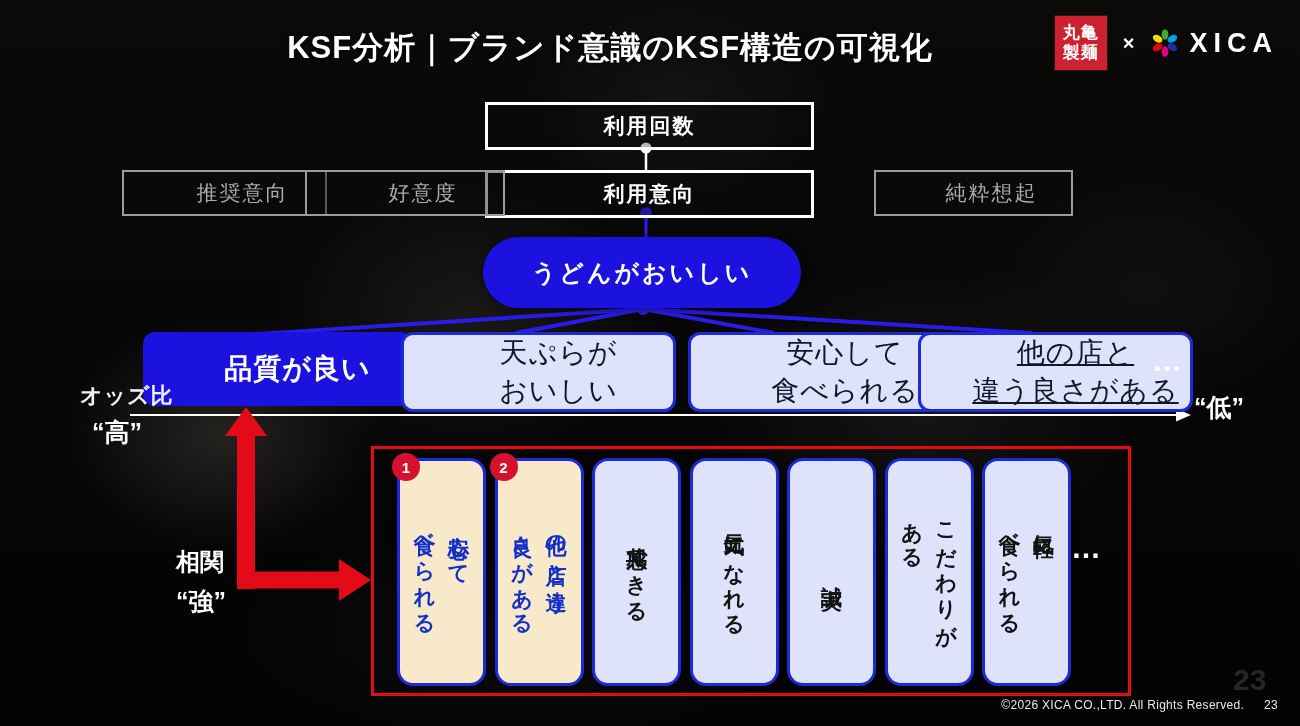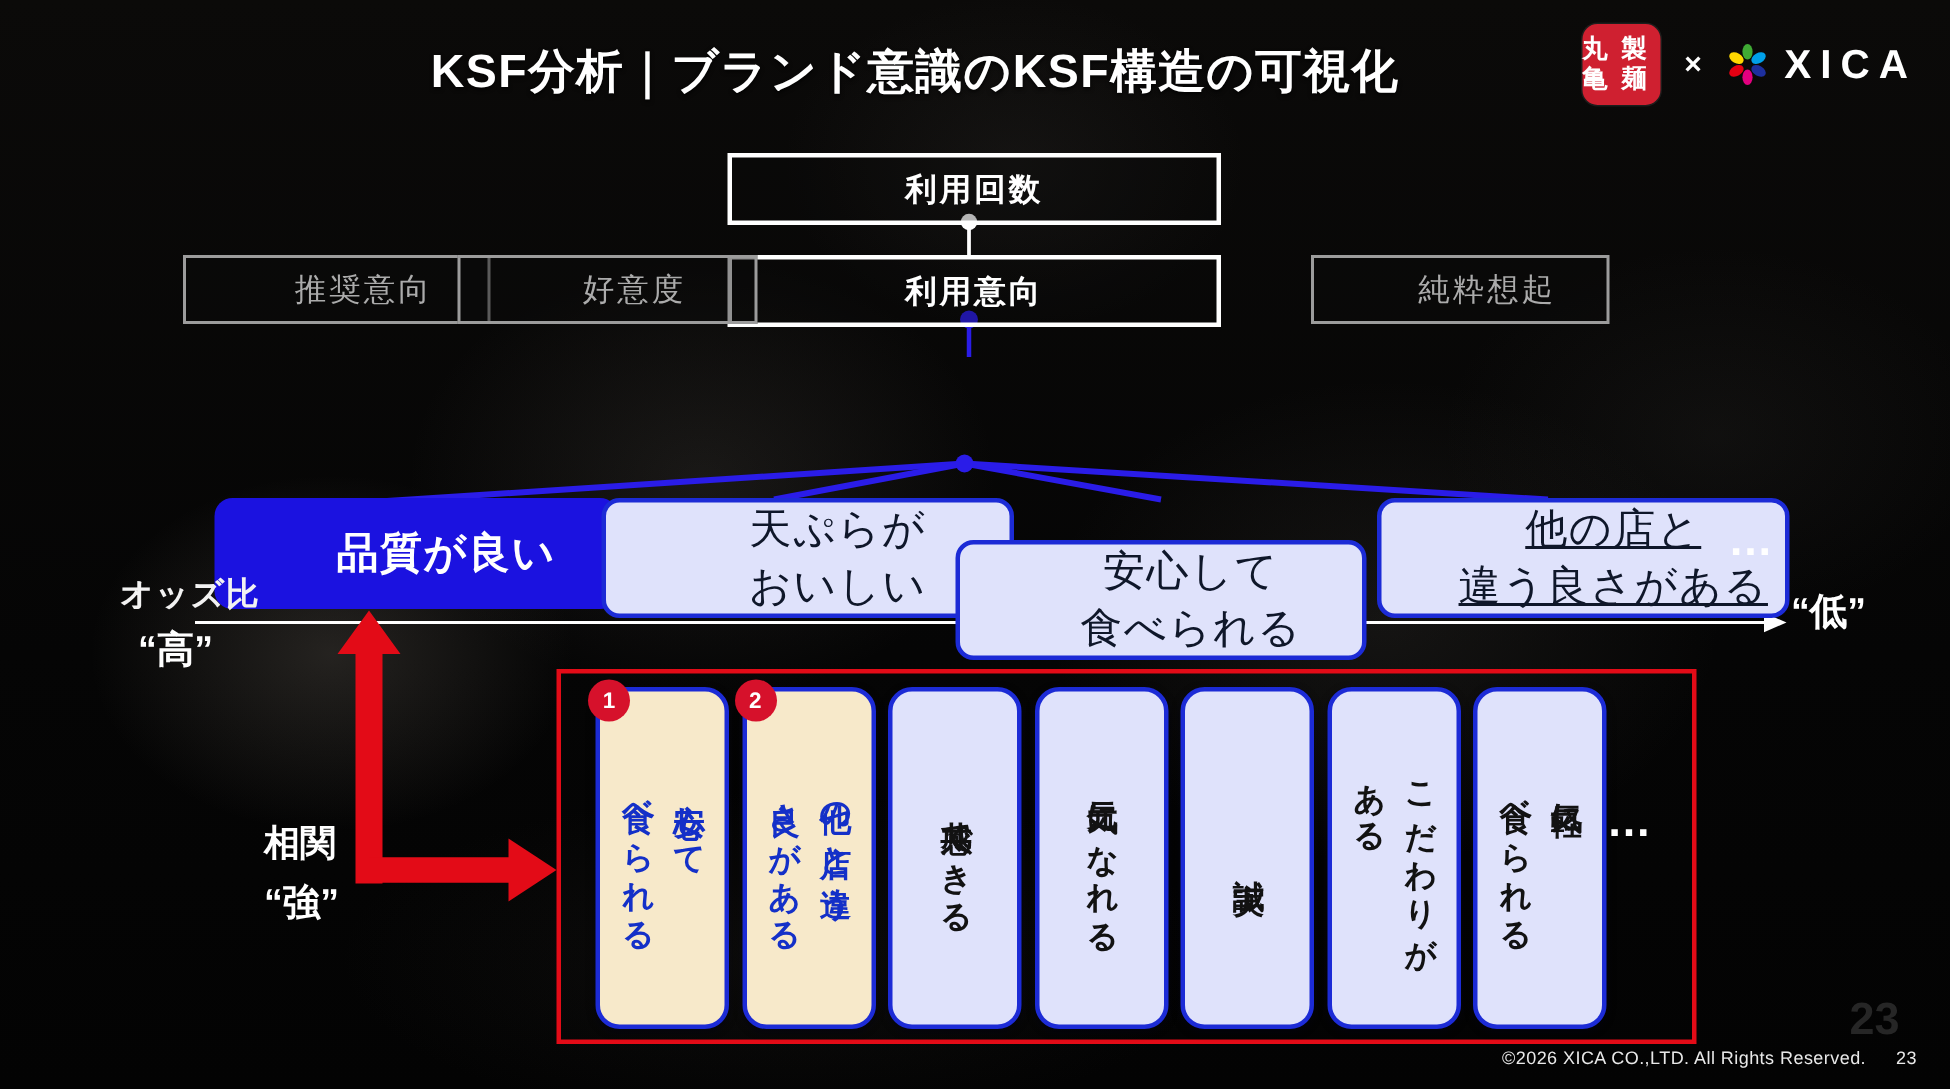--- a/index.html
+++ b/index.html
@@ -15,42 +15,42 @@
       radial-gradient(260px 180px at 88% 40%, rgba(92,90,86,0.11), transparent 70%),
       radial-gradient(420px 160px at 40% 88%, rgba(70,66,60,0.14), transparent 70%),
       linear-gradient(#0b0a09,#050505 60%,#030303);
   }
   .abs{position:absolute;}
   .preline{white-space:pre-line;}
 
   
   .title{top:27px;left:0;width:1220px;text-align:center;font-size:31px;font-weight:600;letter-spacing:1px;text-shadow:0 1px 3px rgba(0,0,0,.8);}
   .logos{top:16px;right:22px;display:flex;align-items:center;gap:16px;}
-  .marugame{width:52px;height:54px;border-radius:10px;background:#cf2030;display:flex;align-items:center;justify-content:center;font-weight:700;font-size:17px;line-height:1.2;letter-spacing:1px;box-shadow:0 0 0 1px rgba(255,255,255,.08);}
+  .marugame{width:52px;height:54px;border-radius:0;background:#cf2030;display:flex;flex-direction:column;align-items:center;justify-content:center;font-weight:700;font-size:17px;line-height:1.2;letter-spacing:1px;box-shadow:0 0 0 1px rgba(255,255,255,.08);}
   .collab-x{font-size:20px;font-weight:600;color:#fff;}
   .xica{display:flex;align-items:center;gap:9px;}
   .xica-word{font-size:27px;font-weight:700;letter-spacing:6px;color:#fff;}
 
   
   .wbox{border:3px solid #fff;background:rgba(10,10,10,.30);display:flex;align-items:center;justify-content:center;font-size:21px;font-weight:700;letter-spacing:2px;}
   .usage-count{left:485px;top:102px;width:323px;height:42px;}
   .usage-intent{left:485px;top:170px;width:323px;height:42px;}
   .dimbox{border:2px solid #9c9c9c;background:rgba(12,12,12,.45);color:#ababab;display:flex;align-items:center;justify-content:center;font-size:21px;font-weight:400;letter-spacing:2px;padding-left:36px;}
   .dim0{left:122px;top:170px;width:165px;height:42px;}
   .dim1{left:305px;top:170px;width:160px;height:42px;}
   .dim2{left:826px;top:170px;width:159px;height:42px;margin-left:48px;}
   .root-pill{left:483px;top:237px;width:318px;height:71px;border-radius:36px;background:#1b12e0;display:flex;align-items:center;justify-content:center;font-size:24px;font-weight:700;letter-spacing:3px;box-shadow:0 2px 8px rgba(0,0,30,.5);}
 
   
   .factor{top:332px;height:74px;border-radius:12px;display:flex;align-items:center;justify-content:center;text-align:center;font-size:28px;line-height:1.35;letter-spacing:1px;padding-left:40px;}
   .factor.hot{background:#1b12e0;color:#fff;font-weight:700;}
   .factor.cool{background:#dfe2fb;color:#0f172a;border:3px solid #1c2bd6;font-weight:500;}
   .f0{left:143px;width:229px;}
   .f1{left:401px;width:229px;}
-  .f2{left:637px;width:228px;margin-top:28px;}
+  .f2{left:688px;width:228px;}
   .f3{left:918px;width:229px;text-decoration:underline;}
   .factor-more{left:1152px;top:344px;font-size:30px;font-weight:700;letter-spacing:2px;color:#fff;}
 
   
   .axis-name{left:80px;top:381px;font-size:22px;font-weight:600;color:#f2f2f2;letter-spacing:1px;}
   .axis-high{left:92px;top:416px;font-size:25px;font-weight:700;}
   .axis-low{left:1194px;top:391px;font-size:25px;font-weight:700;}
   .corr-label{left:176px;top:546px;font-size:24px;font-weight:600;}
   .corr-strong{left:176px;top:585px;font-size:25px;font-weight:700;}
 
@@ -114,20 +114,21 @@
       </svg>
       <span class="xica-word">XICA</span>
     </div>
   </div>
 
   <div class="abs wbox usage-intent">利用意向</div>
   <div class="abs wbox usage-count">利用回数</div>
   <div class="abs dimbox dim0">推奨意向</div>
   <div class="abs dimbox dim1">好意度</div>
   <div class="abs dimbox dim2">純粋想起</div>
+  <div class="abs root-pill">うどんがおいしい</div>
 
   <div class="abs factor hot f0 preline">品質が良い</div>
   <div class="abs factor cool f1 preline">天ぷらが
 おいしい</div>
   <div class="abs factor cool f2 preline">安心して
 食べられる</div>
   <div class="abs factor cool f3 preline">他の店と
 違う良さがある</div>
   <div class="abs factor-more">…</div>
 

